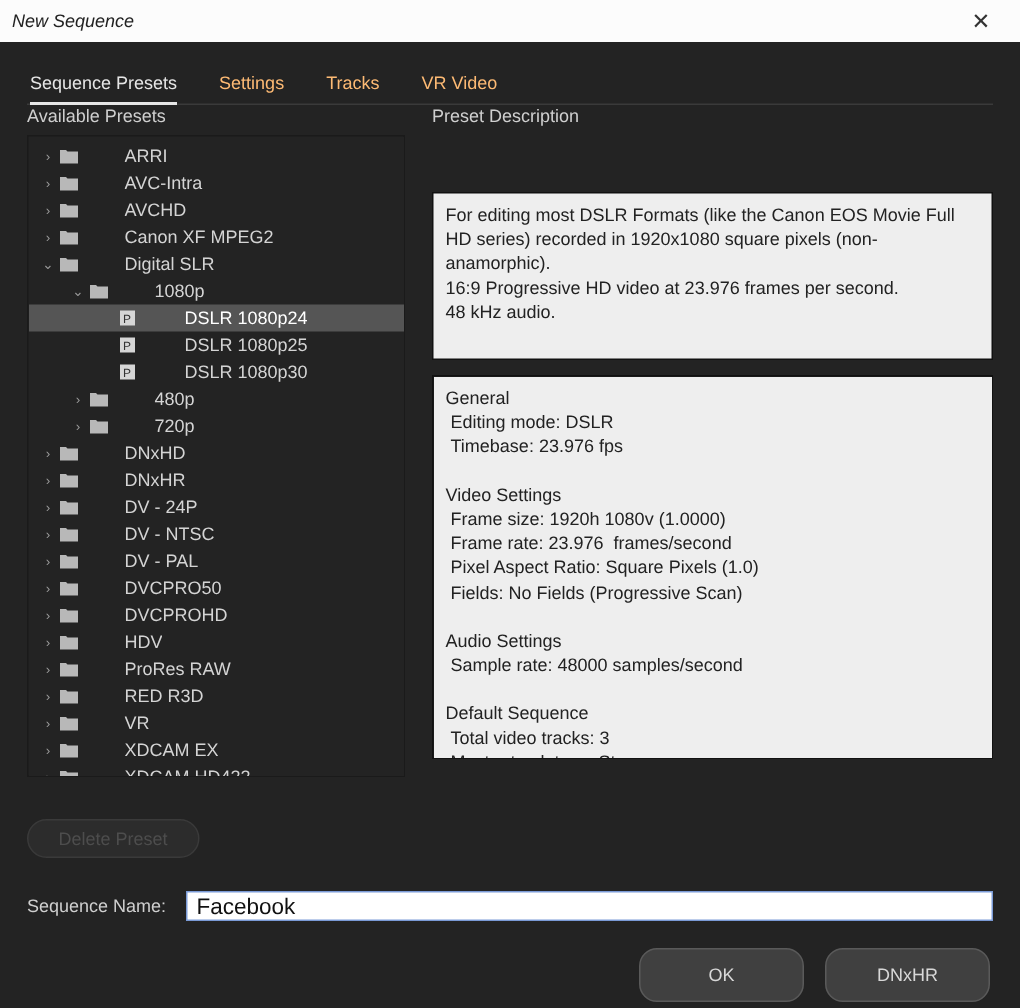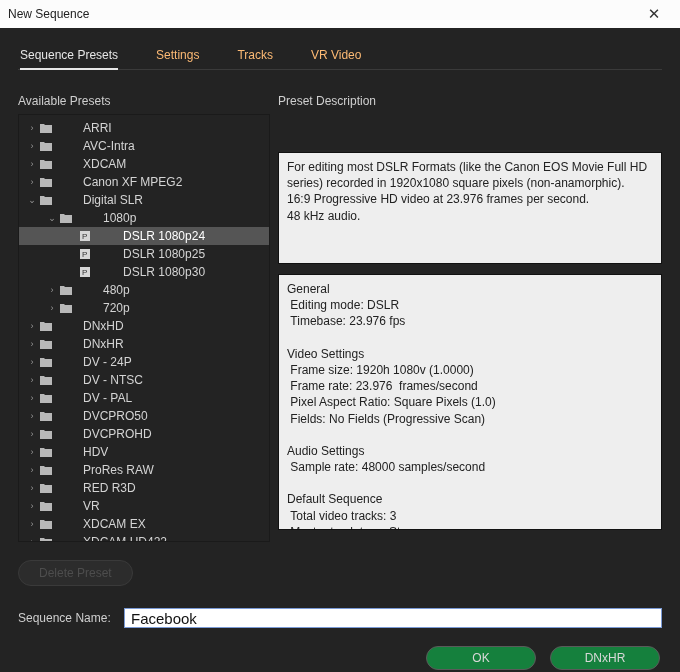--- a/index.html
+++ b/index.html
@@ -1,48 +1,48 @@
 <!DOCTYPE html>
 <html><head>
 <meta charset="utf-8">
 <style>
   * { box-sizing: border-box; margin: 0; padding: 0; font-family: "Segoe UI", Arial, sans-serif; }
   body { background: #232323; color: #bfbfbf; font-size: 12px; width: 680px; height: 672px; overflow: hidden; }
   .titlebar { background: #fcfcfc; color: #222; height: 28px; display: flex; align-items: center; padding: 0 8px; justify-content: space-between; }
-  .titlebar .title { font-size: 12px; }
+  .titlebar .title { font-size: 12px; font-style: italic; }
   .titlebar .close { width: 36px; text-align: center; font-size: 15px; color: #333; cursor: pointer; }
   .content { padding: 16px 18px 10px 18px; }
-  .tabs { display: flex; gap: 38px; border-bottom: 1px solid #3a3a3a; margin-bottom: 24px; padding-left: 2px; }
+  .tabs { display: flex; gap: 28px; border-bottom: 1px solid #3a3a3a; margin-bottom: 0; padding-left: 2px; }
   .tab { padding: 4px 0 6px 0; color: #fdba74; cursor: pointer; font-size: 12px; }
   .tab.active { color: #e6e6e6; border-bottom: 2px solid #e6e6e6; margin-bottom: -1px; }
-  .columns { display: flex; gap: 8px; }
+  .columns { display: flex; gap: 18px; }
   .leftcol { width: 252px; }
   .rightcol { flex: 1; min-width: 0; }
   .section-label { color: #cfcfcf; font-size: 12px; margin-bottom: 6px; }
   .tree-box { background: #232323; border: 1px solid #1a1a1a; height: 428px; overflow-y: auto; overflow-x: hidden; padding: 4px 0; }
   .tree-box::-webkit-scrollbar, .desc-box::-webkit-scrollbar, .details-box::-webkit-scrollbar { width: 16px; }
   .tree-box::-webkit-scrollbar-track, .desc-box::-webkit-scrollbar-track, .details-box::-webkit-scrollbar-track { background: #2e2e2e; }
   .tree-box::-webkit-scrollbar-thumb, .desc-box::-webkit-scrollbar-thumb, .details-box::-webkit-scrollbar-thumb { background: #4a4a4a; }
   .tree-box::-webkit-scrollbar-button, .desc-box::-webkit-scrollbar-button, .details-box::-webkit-scrollbar-button { background:#2e2e2e; height:14px; display:block; }
   .tree-row { display: flex; align-items: center; height: 18px; padding-right: 4px; cursor: pointer; color: #d4d4d4; white-space: nowrap; }
   .tree-row.selected { background: #555; color: #fff; }
   .twisty { width: 14px; text-align: center; font-size: 9px; color: #999; }
   .twisty.open { font-size: 9px; }
   .folder-icon, .file-icon { width: 14px; height: 12px; margin-right: 4px; flex-shrink:0; display:inline-block; }
   .folder-icon svg, .file-icon svg { display:block; }
   .label { font-size: 12px; overflow:hidden; text-overflow:ellipsis;margin-left:26px; }
   .desc-box { background: #eeeeee; color: #222; border: 1px solid #111; height: 112px; overflow-y: scroll; padding: 6px 8px; line-height: 1.35; font-size: 12px; margin-top: 44px; }
   .details-box { background: #eeeeee; color: #222; border: 1px solid #111; height: 256px; overflow-y: scroll; padding: 6px 8px; line-height: 1.35; font-size: 12px; margin-top: 10px; white-space: pre-wrap; }
-  .delete-row { margin-top: 18px; }
+  .delete-row { margin-top: 28px; }
   .delete-btn { background: #2c2c2c; border: 1px solid #3a3a3a; border-radius: 14px; color: #4d4d4d; padding: 5px 20px; font-size: 12px; cursor: not-allowed; }
   .name-row { display: flex; align-items: center; margin-top: 22px; gap: 10px; }
   .name-label { width: 96px; color: #cfcfcf; font-size: 12px; }
   .name-input { flex: 1; background: #fff; border: 1px solid #7a9ad6; color: #111; height: 20px; padding: 1px 6px; font-size: 15px; outline: none; }
   .footer { display: flex; justify-content: flex-end; gap: 14px; margin-top: 18px; padding-right: 2px; }
-  .footer button { width: 110px; height: 24px; border-radius: 12px; background: #15803d; border: 1px solid #5a5a5a; color: #d8d8d8; font-size: 12px; cursor: pointer; }
+  .footer button { width: 110px; height: 36px; border-radius: 12px; background: #404040; border: 1px solid #5a5a5a; color: #d8d8d8; font-size: 12px; cursor: pointer; }
   .ind1 { padding-left: 6px; } .ind2 { padding-left: 26px; } .ind3 { padding-left: 46px; }
 </style>
 </head>
 <body>
 
 <div class="titlebar">
   <span class="title">New Sequence</span>
   <span class="close">✕</span>
 </div>
 
@@ -77,21 +77,21 @@
             </span>
             <span class="label">AVC-Intra</span>
           </div>
         <div class="tree-row ind1">
             <span class="twisty">›</span>
             <span class="folder-icon">
               <svg width="14" height="12">
                 <path d="M1 2h4l1 1h7v8H1z" fill="#b8b8b8"></path>
               </svg>
             </span>
-            <span class="label">XDCAM</span>
+            <span class="label">AVCHD</span>
           </div>
         <div class="tree-row ind1">
             <span class="twisty">›</span>
             <span class="folder-icon">
               <svg width="14" height="12">
                 <path d="M1 2h4l1 1h7v8H1z" fill="#b8b8b8"></path>
               </svg>
             </span>
             <span class="label">Canon XF MPEG2</span>
           </div>

